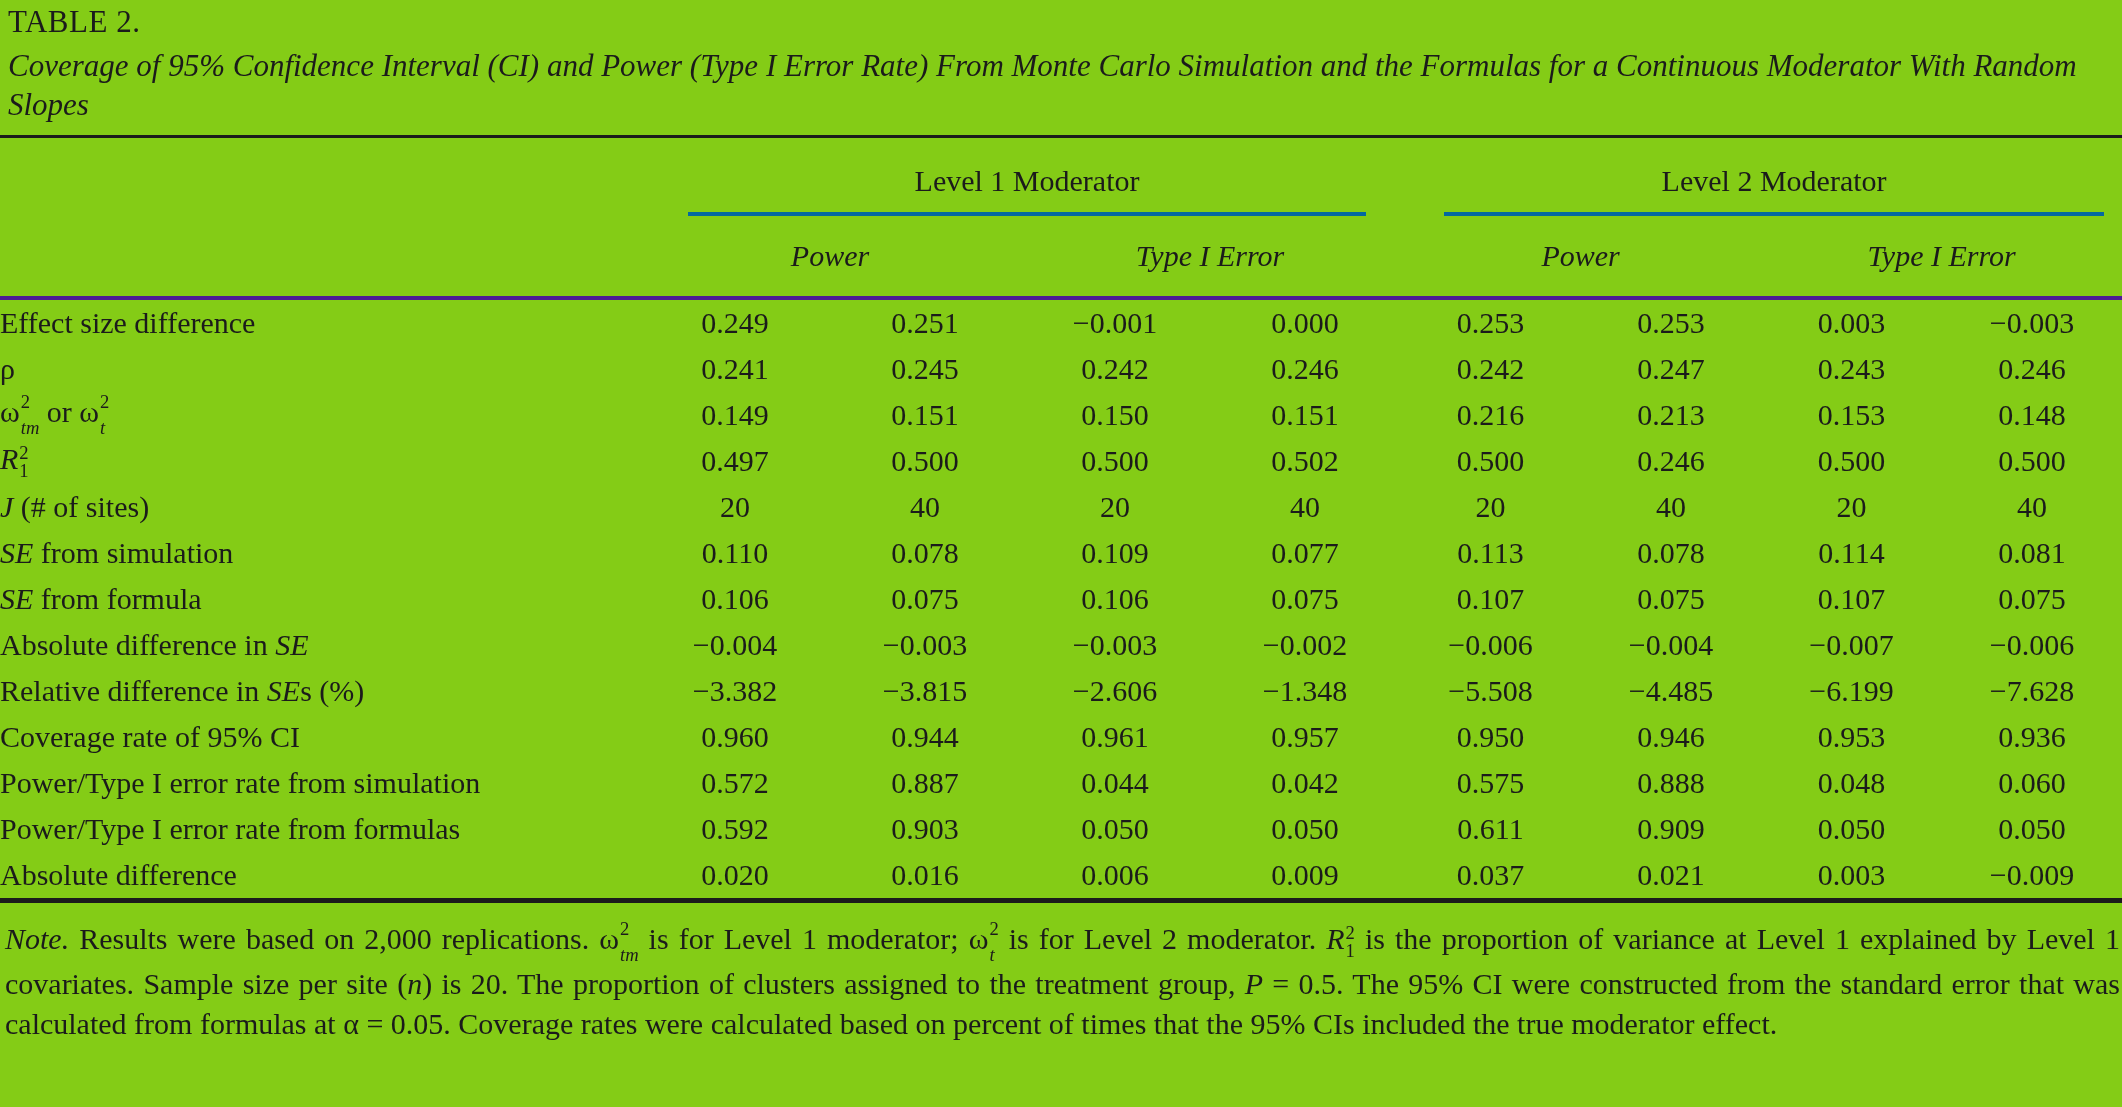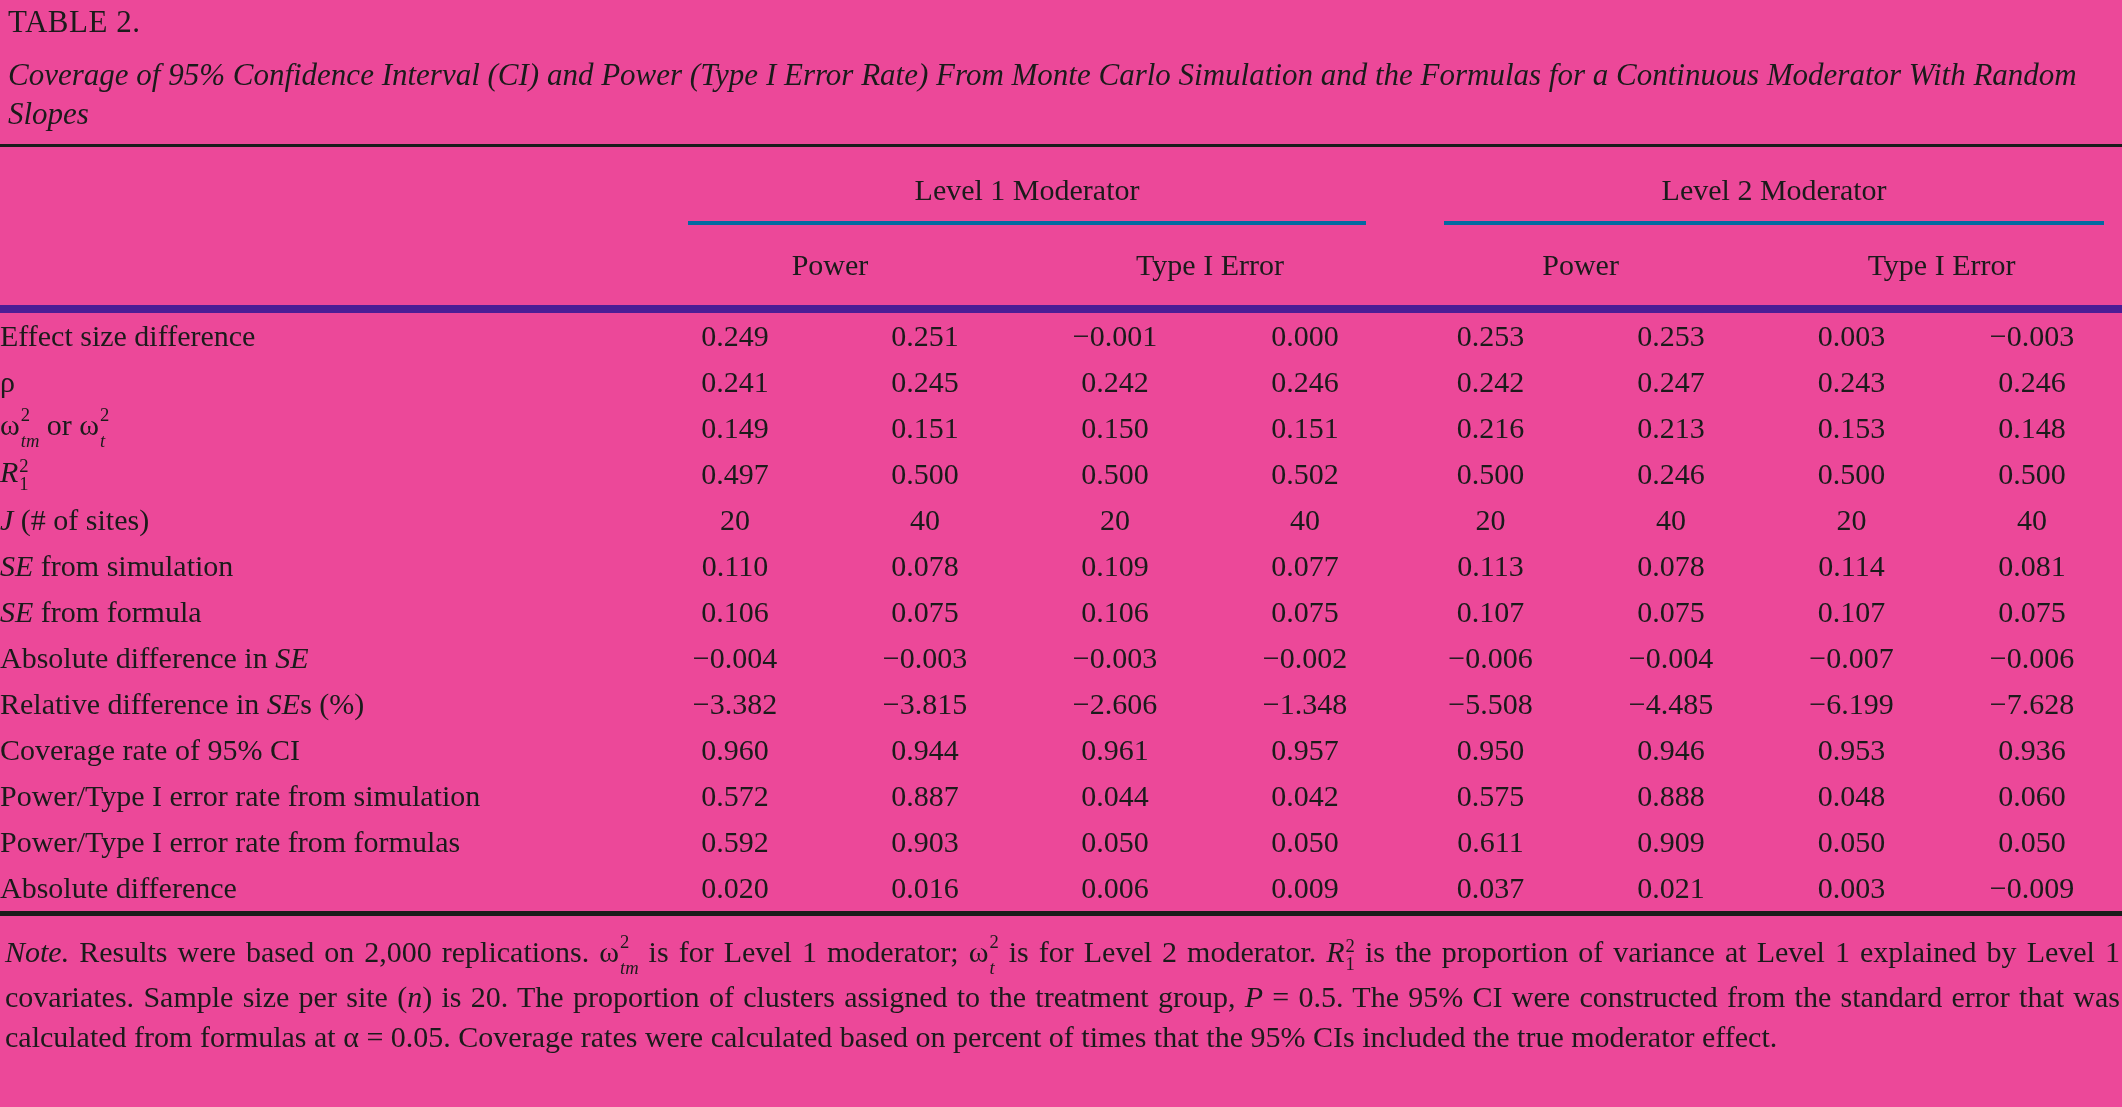--- a/index.html
+++ b/index.html
@@ -1,37 +1,37 @@
 <!DOCTYPE html>
 <html><head>
 <meta charset="utf-8">
 <style>
   html, body { margin: 0; padding: 0; background: #ffffff; }
   .page {
     position: relative;
     width: 2122px;
     height: 1107px;
-    background: #ec4899;
+    background: #84cc16;
     color: #1b1b1b;
     font-family: "Liberation Serif", "DejaVu Serif", serif;
     overflow: hidden;
     box-sizing: border-box;
     padding-top: 4px;
   }
   .table-label {
     font-size: 31px;
     line-height: 36px;
     margin-left: 8px;
     letter-spacing: 0.5px;
   }
   .caption {
     font-style: italic;
     font-size: 31px;
     line-height: 39px;
-    margin: 15px 4px 11px 8px;
+    margin: 6px 4px 11px 8px;
   }
   table.data-table {
     table-layout: fixed;
     width: 2122px;
     border-collapse: collapse;
     border-top: 3px solid #1b1b1b;
     border-bottom: 5px solid #1b1b1b;
   }
   th, td { font-weight: normal; padding: 0; }
   .group-row th {
@@ -40,21 +40,22 @@
     font-size: 30px;
   }
   .spanner {
     border-bottom: 4px solid #0369a1;
     padding-bottom: 14px;
     text-align: center;
   }
   .spanner-l1 { margin-left: 48px; margin-right: 34px; }
   .spanner-l2 { margin-left: 44px; margin-right: 18px; }
   .sub-row th, th.label-col {
-    border-bottom: 8px solid #4c1d95;
+    border-bottom: 4px solid #4c1d95;
+    font-style: italic;
   }
   .sub-row th {
     height: 80px;
     vertical-align: middle;
     font-size: 30px;
     text-align: center;
   }
   tbody td {
     height: 46px;
     font-size: 30px;

